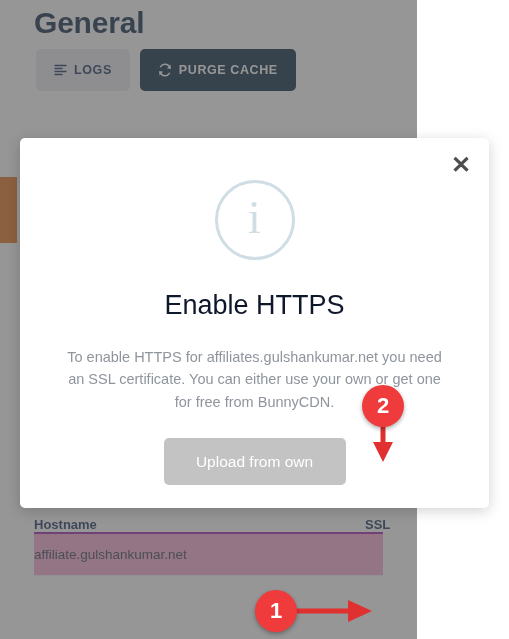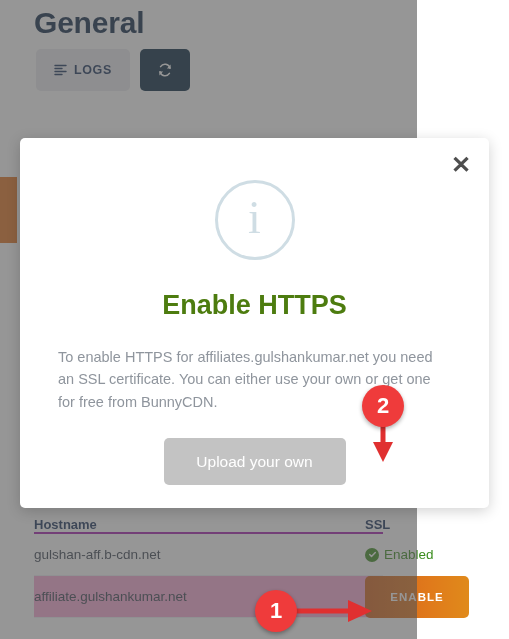--- a/index.html
+++ b/index.html
@@ -196,30 +196,30 @@
     line-height: 1;
     transform: translateY(-2px);
   }
 
   .modal-title {
     position: absolute;
     left: 0; right: 0;
     top: 152px;
     text-align: center;
     font-size: 27px;
-    font-weight: 700;
-    color: #4d7c0f;
+    font-weight: 400;
+    color: #0f172a;
   }
 
   .modal-text {
     position: absolute;
     left: 38px;
     right: 38px;
     top: 208px;
-    text-align: left;
+    text-align: center;
     font-size: 14.5px;
     line-height: 1.55;
     color: #8f959d;
   }
 
   .modal-actions {
     position: absolute;
     left: 0; right: 0;
     top: 300px;
     display: flex;
@@ -287,75 +287,60 @@
 
       <button class="tb-btn dark">
         <span class="ico">
           <svg width="14" height="14" viewBox="0 0 14 14">
             <path d="M12 5.2A5.2 5.2 0 0 0 2.6 3.6" stroke="#fff" stroke-width="1.5" fill="none" stroke-linecap="round"></path>
             <path d="M2 8.8A5.2 5.2 0 0 0 11.4 10.4" stroke="#fff" stroke-width="1.5" fill="none" stroke-linecap="round"></path>
             <path d="M12.6 1.6v3.9H8.9z" fill="#fff"></path>
             <path d="M1.4 12.4V8.5h3.7z" fill="#fff"></path>
           </svg>
         </span>
+        <span>PURGE CACHE</span>
       </button>
 
     </div>
 
     <div class="strip strip-left"></div>
     <div class="strip strip-r1"></div>
     <div class="strip strip-r2"></div>
 
     <div class="table">
 
       <div class="thead">
         <div class="th col-host">Hostname</div>
         <div class="th col-ssl">SSL</div>
       </div>
 
-      <div class="trow">
-        <div class="td col-host">gulshan-aff.b-cdn.net</div>
-        <div class="td col-ssl">
-          <span class="badge-enabled">
-            <span class="check-circle">
-              <svg width="9" height="9" viewBox="0 0 9 9">
-                <path d="M1.7 4.6l1.8 1.9L7.3 2.6" stroke="#ffffff" stroke-width="1.5" fill="none" stroke-linecap="round" stroke-linejoin="round"></path>
-              </svg>
-            </span>
-            <span>Enabled</span>
-          </span>
-        </div>
-      </div>
 
       <div class="trow alt">
         <div class="td col-host">affiliate.gulshankumar.net</div>
-        <div class="td col-ssl">
-          <button class="enable-btn">ENABLE</button>
-        </div>
       </div>
 
     </div>
   </div>
 
   <div class="overlay"></div>
 
   <div class="modal">
 
     <button class="modal-close">✕</button>
 
     <div class="info-circle">
       <span class="info-glyph">i</span>
     </div>
 
     <div class="modal-title">Enable HTTPS</div>
 
     <div class="modal-text">To enable HTTPS for affiliates.gulshankumar.net you need an SSL certificate. You can either use your own or get one for free from BunnyCDN.</div>
 
     <div class="modal-actions">
-      <button class="m-btn grey">Upload your own</button>
+      <button class="m-btn grey">Upload from own</button>
     </div>
 
   </div>
 
   <svg class="anno-svg" width="509" height="639">
 
     <path d="M383 420 L383 446" stroke="#e03030" stroke-width="5" fill="none"></path>
     <path d="M373 442 L393 442 L383 462 Z" fill="#e03030"></path>
 
     <path d="M292 611 L352 611" stroke="#e03030" stroke-width="5" fill="none"></path>

